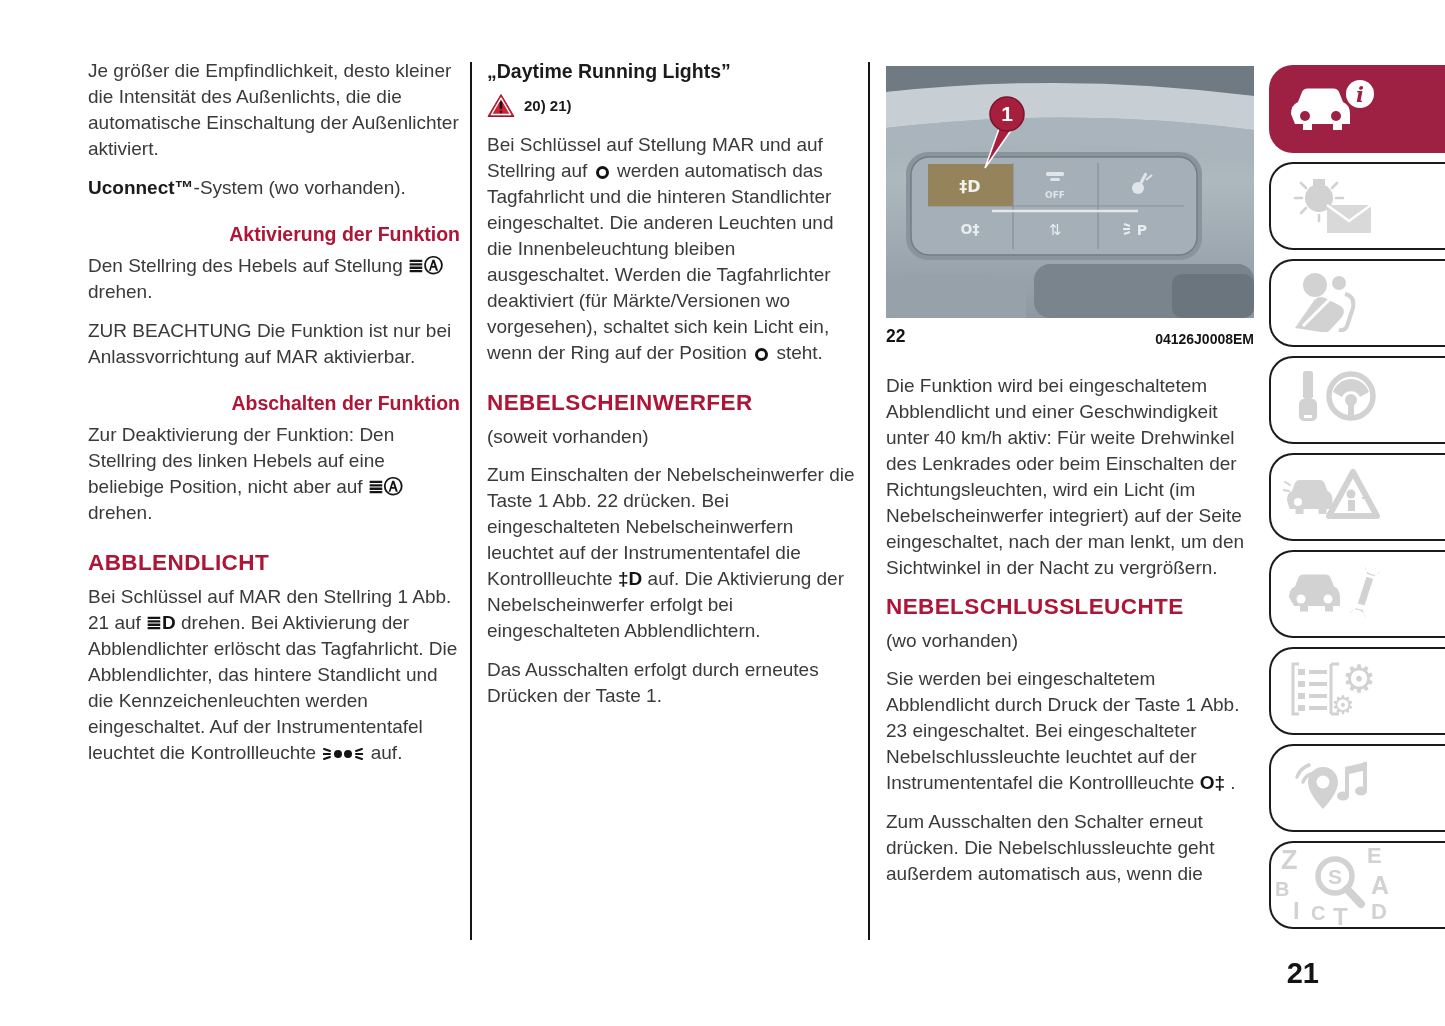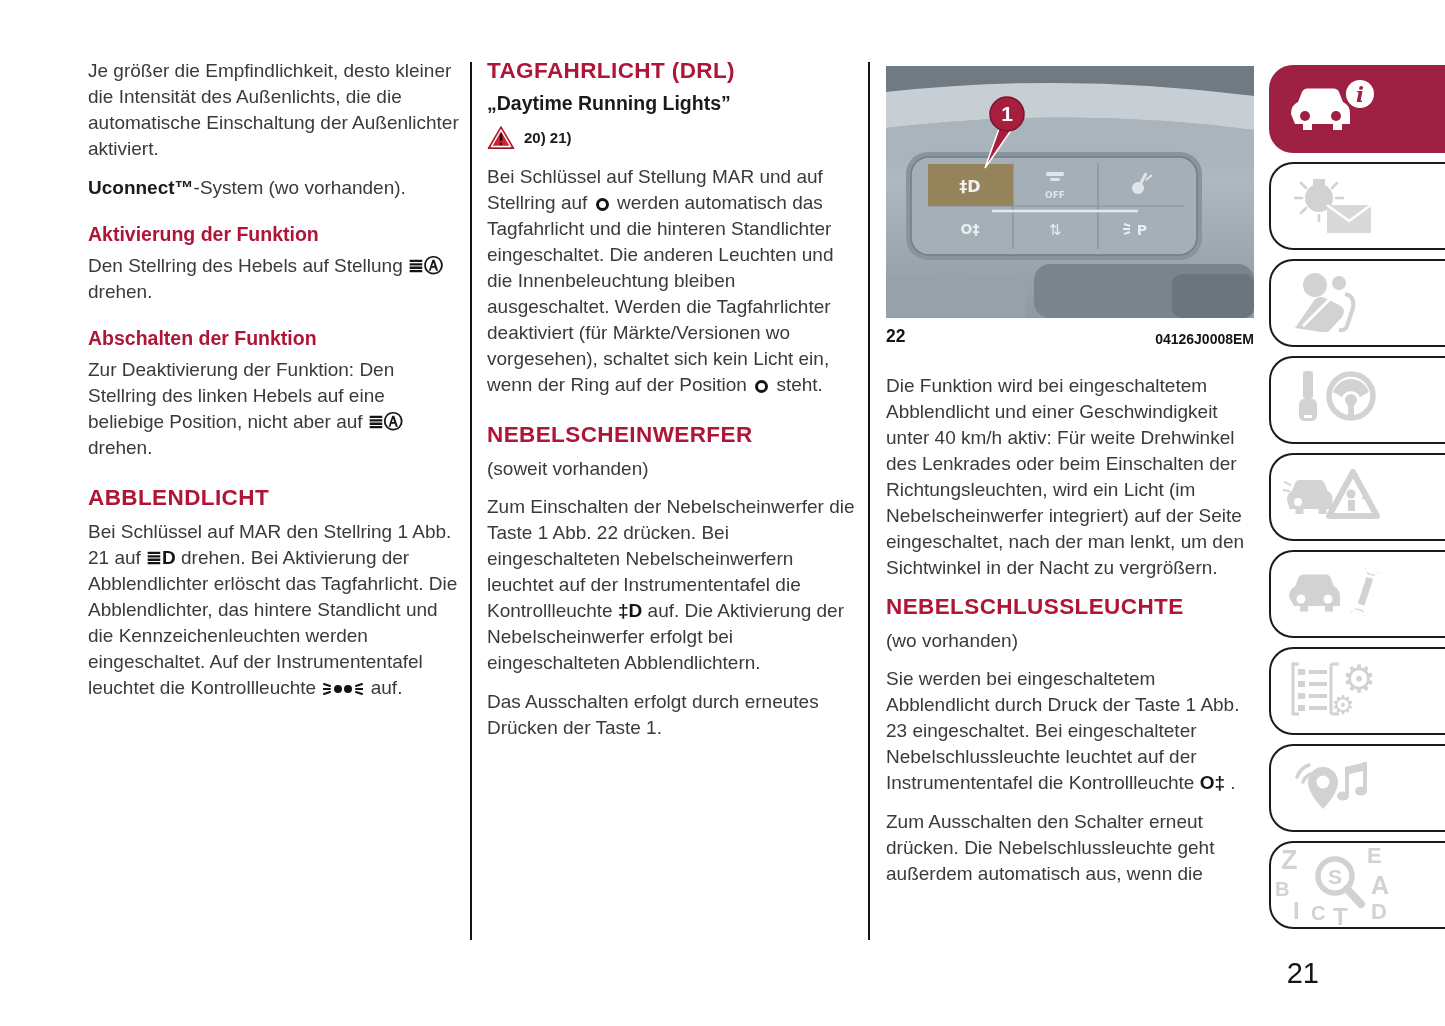--- a/index.html
+++ b/index.html
@@ -12,21 +12,21 @@
   *{box-sizing:border-box;}
   html,body{margin:0;padding:0;}
   body{
     width:1445px;height:1026px;position:relative;background:#ffffff;
     font-family:"Liberation Sans",sans-serif;color:var(--body);overflow:hidden;
   }
   .col{position:absolute;}
   .col p{font-size:19px;line-height:26px;margin:0 0 13px 0;}
   .h-caps{color:var(--red);font-size:22.5px;font-weight:bold;letter-spacing:.4px;margin:24px 0 8px 0;}
   .h-caps.first{margin-top:0;}
-  .h-red{color:var(--red);font-size:19.5px;font-weight:bold;margin:22px 0 7px 0;}
+  .h-red{color:var(--red);font-size:19.5px;font-weight:bold;margin:22px 0 7px 0;text-align:right;}
   .h-sub-black{color:var(--ink);font-size:19.5px;font-weight:bold;margin:2px 0 10px 0;}
   .paren{margin:0 0 12px 0 !important;}
   .bold-ink{font-weight:bold;color:var(--ink);}
   .vline{position:absolute;top:62px;width:2px;height:878px;background:#141414;}
   .vline.v1{left:470px;}
   .vline.v2{left:868px;}
 
   .sym{font-weight:bold;color:#141414;white-space:nowrap;}
   .ring{display:inline-block;width:13px;height:13px;border:3.5px solid #141414;border-radius:50%;vertical-align:-2px;margin:0 3px;}
   .inline-svg{vertical-align:-3px;margin:0 2px;}
@@ -38,35 +38,36 @@
   .fig-caption{display:flex;justify-content:space-between;align-items:flex-end;width:368px;margin:8px 0 26px 0;}
   .fig-num{font-weight:bold;font-size:17.5px;color:#141414;}
   .fig-code{font-weight:bold;font-size:14px;color:#141414;}
 
   .sidebar-tab{position:absolute;right:0;width:176px;height:88px;background:#fff;
     border:2px solid #1b1b1b;border-right:none;border-radius:24px 0 0 24px;color:var(--icongray);}
   .sidebar-tab.active{background:var(--tabred);border-color:var(--tabred);color:#ffffff;}
   .tab-icon{position:absolute;left:12px;top:50%;transform:translateY(-50%);}
   .idx-letter{position:absolute;font-weight:bold;color:var(--icongray);font-family:"Liberation Sans",sans-serif;line-height:1;}
 
-  .pagenum{position:absolute;right:126px;bottom:36px;font-size:29px;font-weight:normal;color:#141414;}
+  .pagenum{position:absolute;right:126px;bottom:36px;font-size:29px;font-weight:bold;color:#141414;}
 </style>
 </head>
 <body>
 
 <div class="col" style="left:88px;top:58px;width:372px;">
   <p>Je größer die Empfindlichkeit, desto kleiner die Intensität des Außenlichts, die die automatische Einschaltung der Außenlichter aktiviert.</p>
   <p><span class="bold-ink">Uconnect™</span><span>-System (wo vorhanden).</span></p>
 
   <div class="h-red">Aktivierung der Funktion</div>
   <p>
     <span>Den Stellring des Hebels auf Stellung</span>
     <span class="sym">≣Ⓐ</span>
     <span>drehen.</span>
   </p>
+  <p>ZUR BEACHTUNG Die Funktion ist nur bei Anlassvorrichtung auf MAR aktivierbar.</p>
 
   <div class="h-red">Abschalten der Funktion</div>
   <p>
     <span>Zur Deaktivierung der Funktion: Den Stellring des linken Hebels auf eine beliebige Position, nicht aber auf</span>
     <span class="sym">≣Ⓐ</span>
     <span>drehen.</span>
   </p>
 
   <div class="h-caps">ABBLENDLICHT</div>
   <p>
@@ -85,21 +86,20 @@
       <circle cx="15" cy="8" r="4" fill="#141414"></circle>
       <circle cx="25" cy="8" r="4" fill="#141414"></circle>
     </svg>
     <span>auf.</span>
   </p>
 </div>
 
 <div class="vline v1"></div>
 
 <div class="col" style="left:487px;top:58px;width:368px;">
-  <div class="h-caps first">TAGFAHRLICHT (DRL)</div>
   <div class="h-sub-black">„Daytime Running Lights”</div>
 
   <div class="warn-row">
     <svg width="28" height="25" viewBox="0 0 28 25">
       <path d="M14 1.5 L27 23.5 H1 Z" fill="#cf2033" stroke="#9d1526" stroke-width="1" stroke-linejoin="round"></path>
       <path d="M14 5 L23.5 21.5 H4.5 Z" fill="none" stroke="#ffffff" stroke-width="1.4" stroke-linejoin="round"></path>
       <rect x="12.7" y="8.5" width="2.6" height="7.5" rx="1.2" fill="#141414"></rect>
       <rect x="12.7" y="17.6" width="2.6" height="2.6" rx="1.2" fill="#141414"></rect>
     </svg>
     <span class="warn-refs">20) 21)</span>

